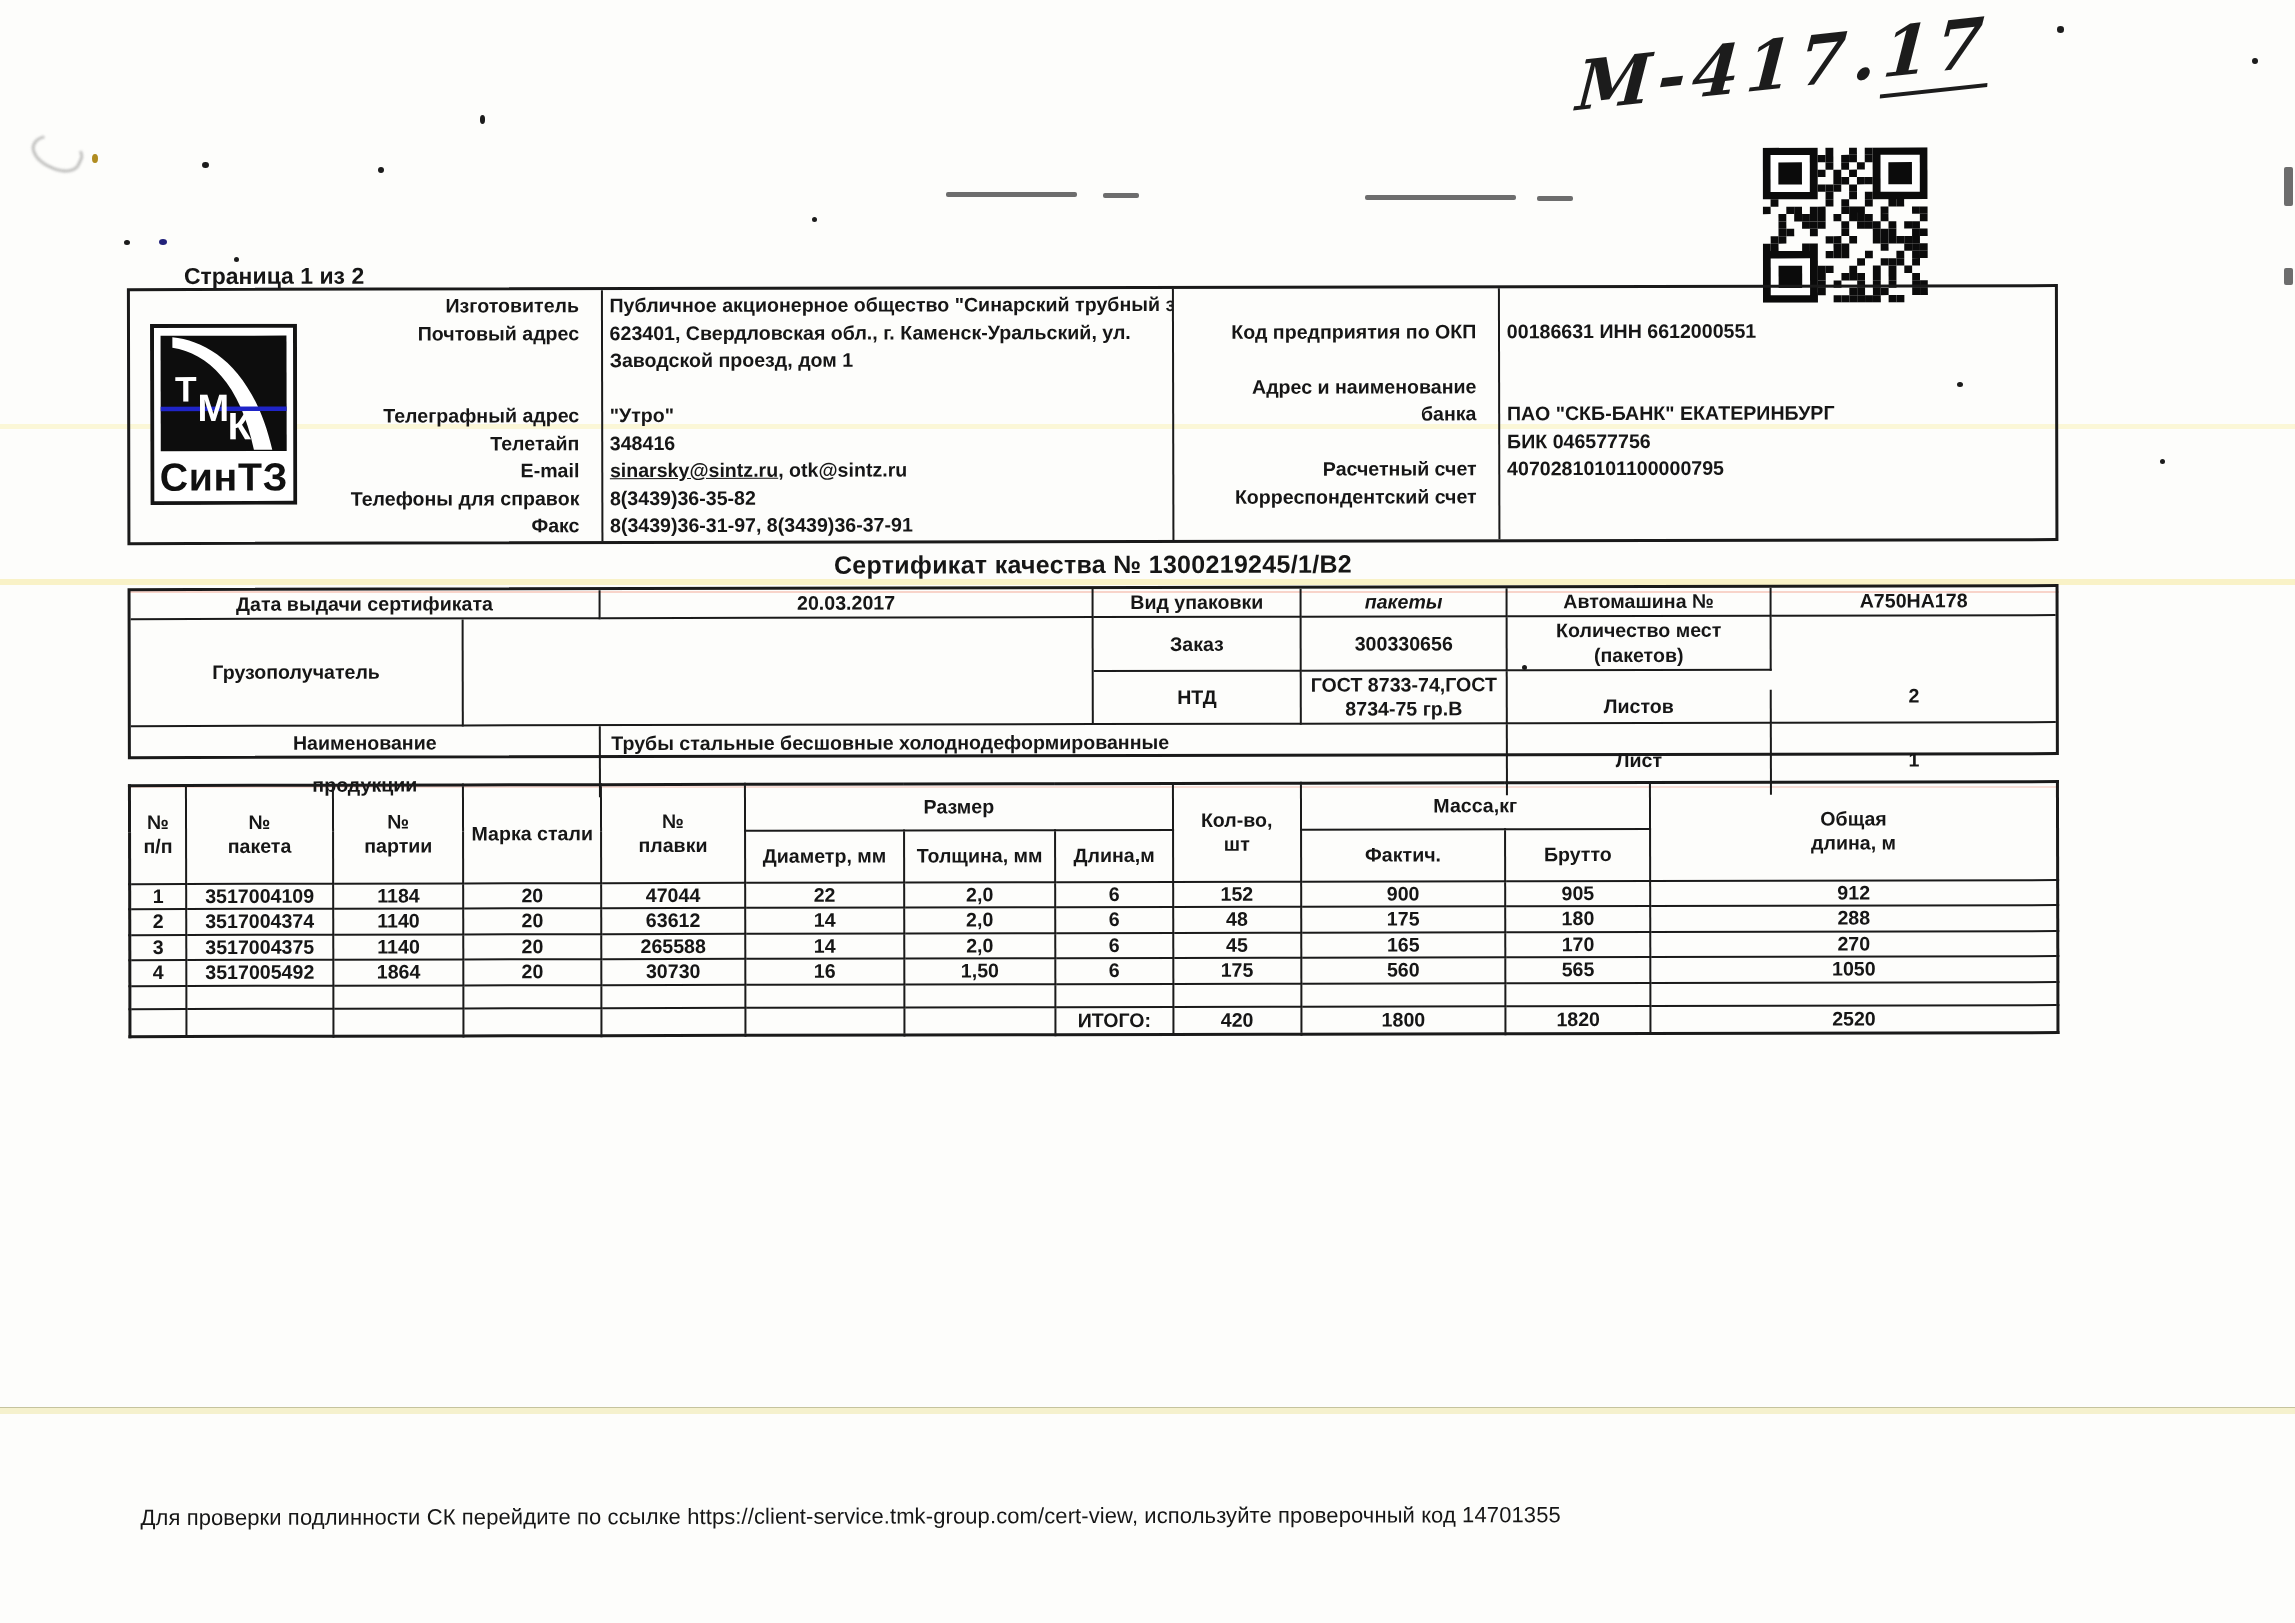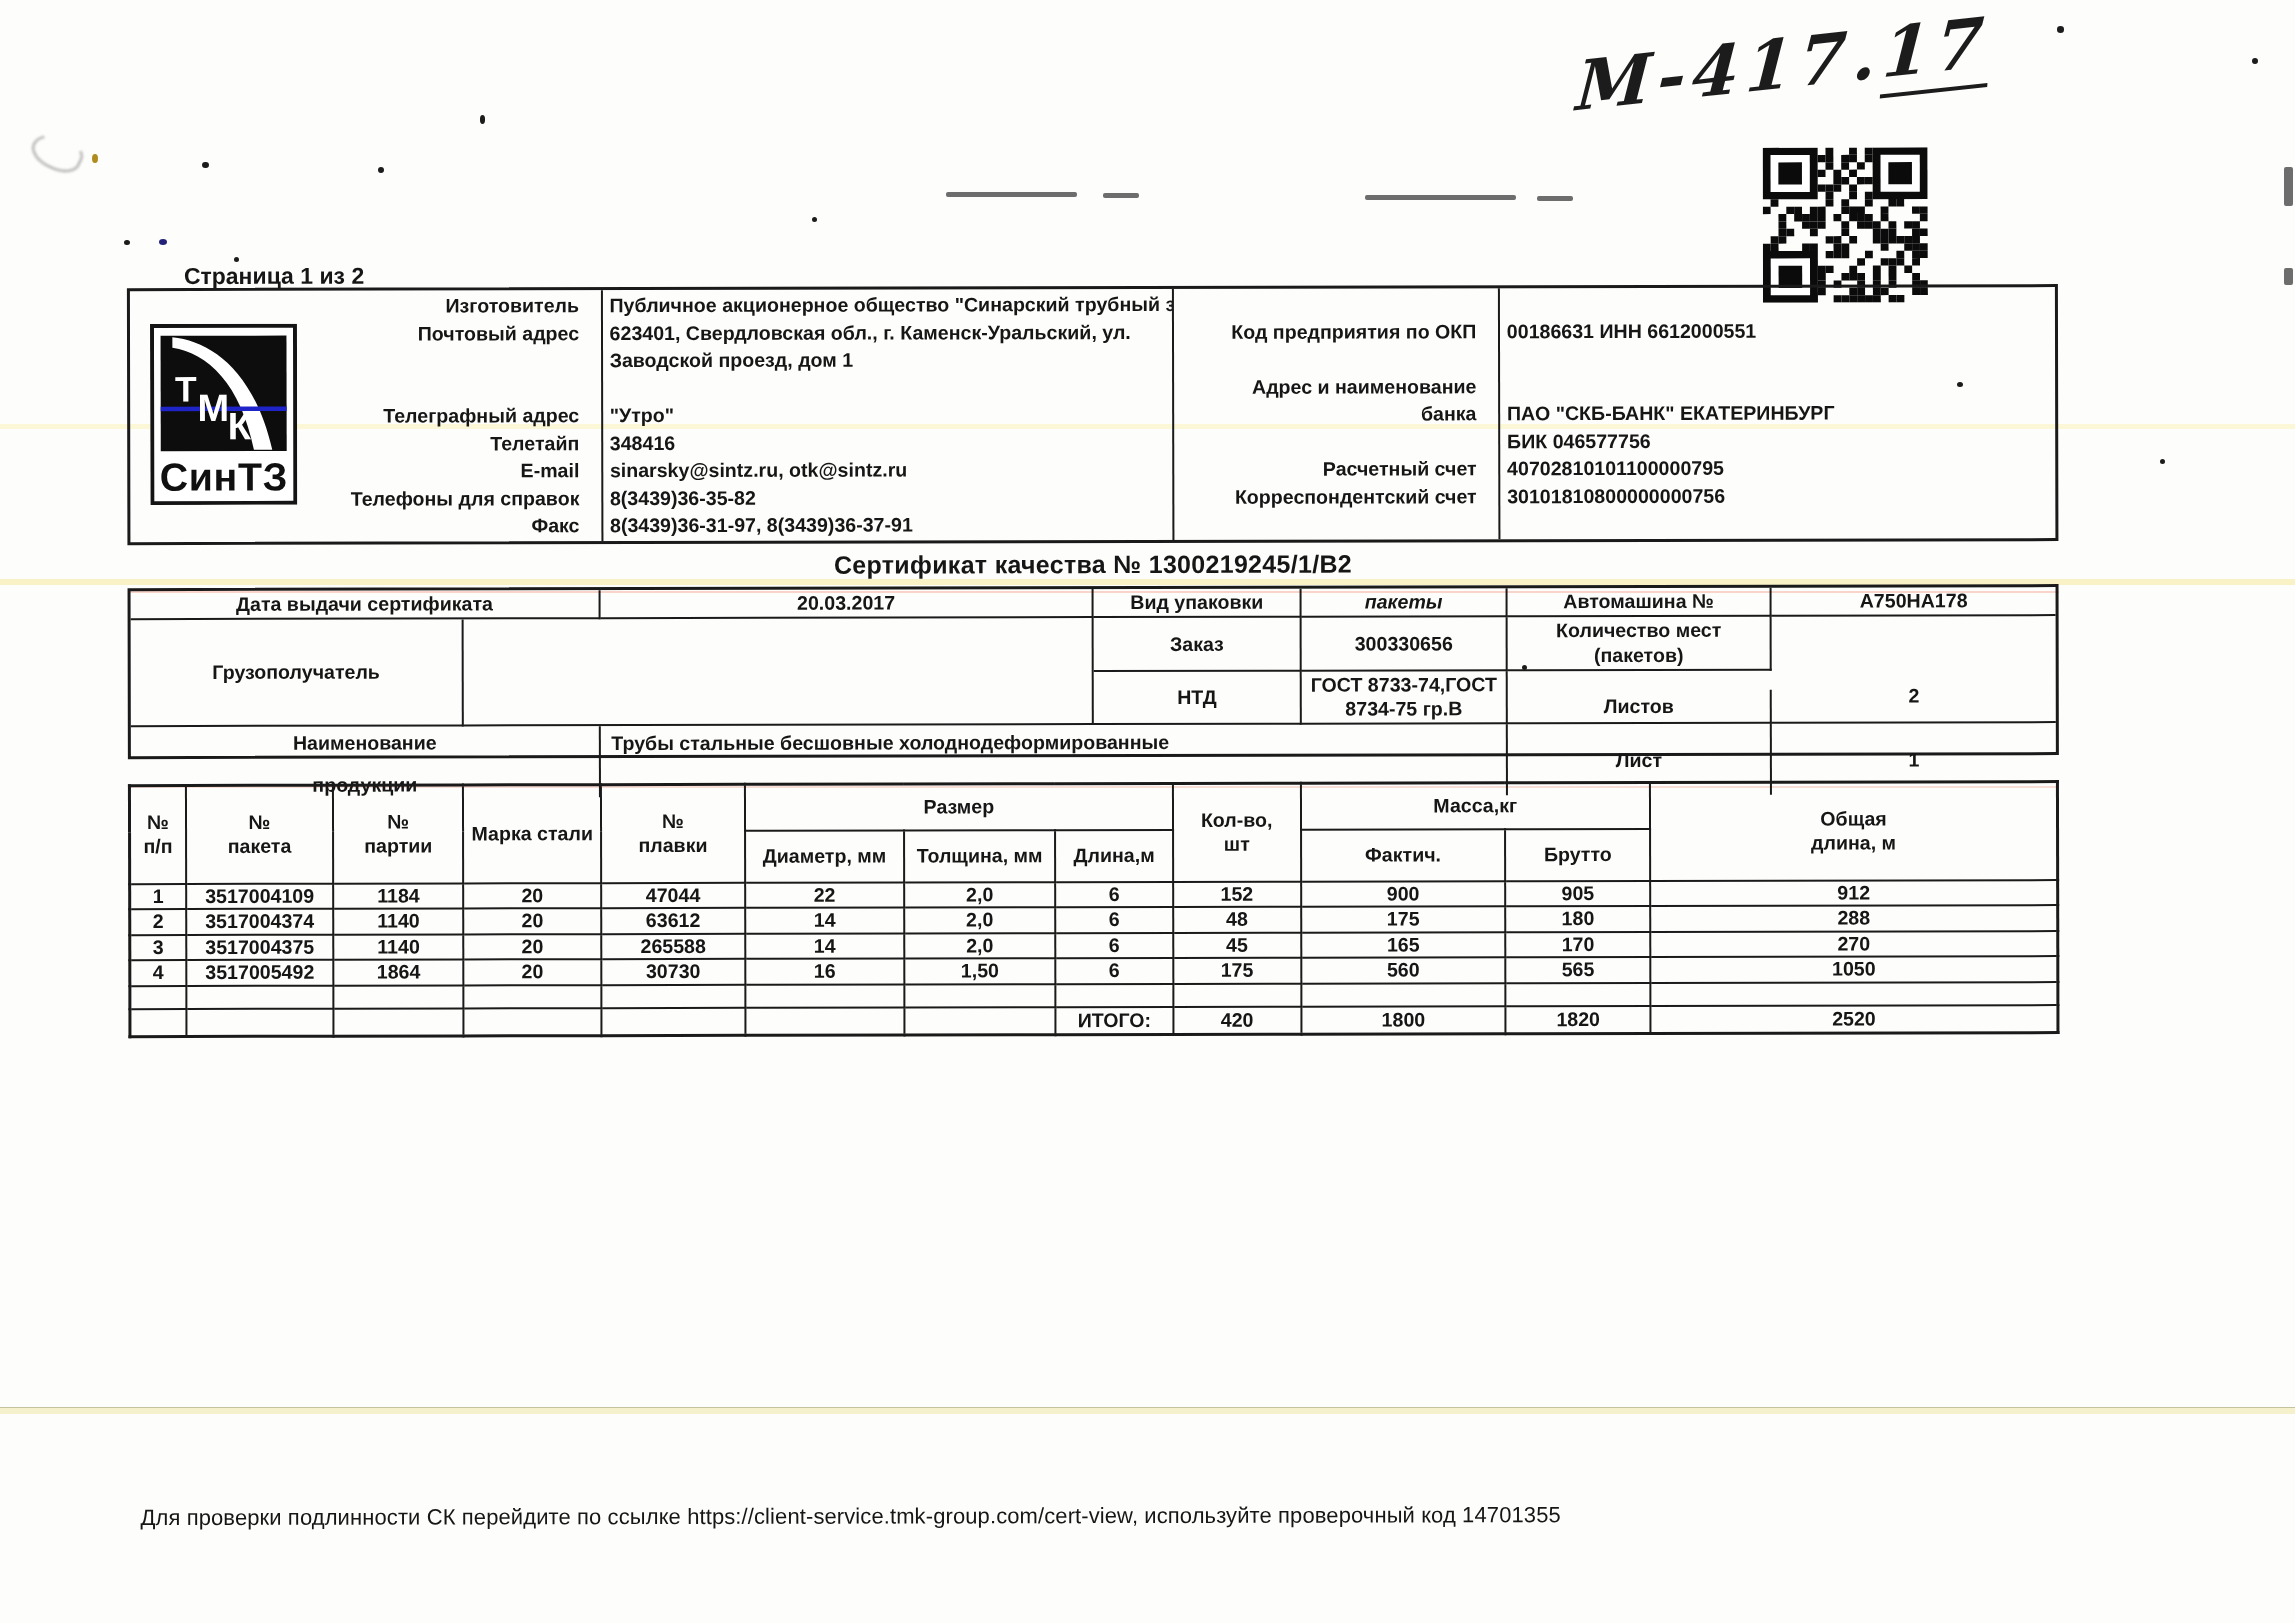--- a/index.html
+++ b/index.html
@@ -19,21 +19,21 @@
   .handwritten .hw-tail{border-bottom:4.6px solid #1c1c1c;padding-bottom:1.3px;}
 
   
   .hdr-box{position:absolute;left:128px;top:286px;width:1931px;height:257px;box-sizing:border-box;
            border:3.9px solid #1a1a1a;display:grid;grid-template-columns:725fr 875fr 500fr 850fr;}
   .hdr-col{display:flex;flex-direction:column;padding-top:2px;box-sizing:border-box;overflow:hidden;}
   .hdr-col.bordered{border-right:2.6px solid #1a1a1a;}
   .hdr-line{height:27.5px;display:flex;align-items:center;font-size:19.6px;font-weight:700;white-space:nowrap;}
   .lab{justify-content:flex-end;padding-right:22px;}
   .val{justify-content:flex-start;padding-left:6.5px;}
-  .u{}
+  .u{text-decoration:underline;}
 
   
   .logo{position:absolute;left:151px;top:322px;width:147px;height:181px;}
 
   
   .ig{position:absolute;left:128px;top:586px;width:1931px;height:171px;box-sizing:border-box;
       border:3.9px solid #1a1a1a;display:grid;
       grid-template-columns:510fr 210fr 756fr 319fr 315fr 405fr 435fr;
       grid-template-rows:40fr 40fr 85fr 97fr;}
   .ig-c{border-right:2.6px solid #1a1a1a;border-bottom:2.6px solid #1a1a1a;display:flex;align-items:center;
@@ -294,21 +294,20 @@
         <div class="hdr-line lab"></div>
       </div>
       <div class="hdr-col">
         <div class="hdr-line val"></div>
         <div class="hdr-line val">00186631 ИНН 6612000551</div>
         <div class="hdr-line val"></div>
         <div class="hdr-line val"></div>
         <div class="hdr-line val">ПАО "СКБ-БАНК" ЕКАТЕРИНБУРГ</div>
         <div class="hdr-line val">БИК 046577756</div>
         <div class="hdr-line val">40702810101100000795</div>
-        <div class="hdr-line val">30101810800000000756</div>
         <div class="hdr-line val"></div>
       </div>
     </div>
 
     <svg class="logo" viewBox="0 0 224 276">
       <rect x="3" y="3" width="218" height="270" fill="#ffffff" stroke="#141414" stroke-width="6"></rect>
       <rect x="16" y="18" width="192" height="176" fill="#0d0d0d"></rect>
       <path d="M 34 20 C 92 26 158 70 186 192 L 158 192 C 138 92 88 44 34 36 Z" fill="#ffffff"></path>
       <rect x="16" y="126" width="192" height="7" fill="#1f24c8"></rect>
       <text x="38" y="118" font-family="Liberation Sans, sans-serif" font-size="54" font-weight="bold" fill="#ffffff">Т</text>

